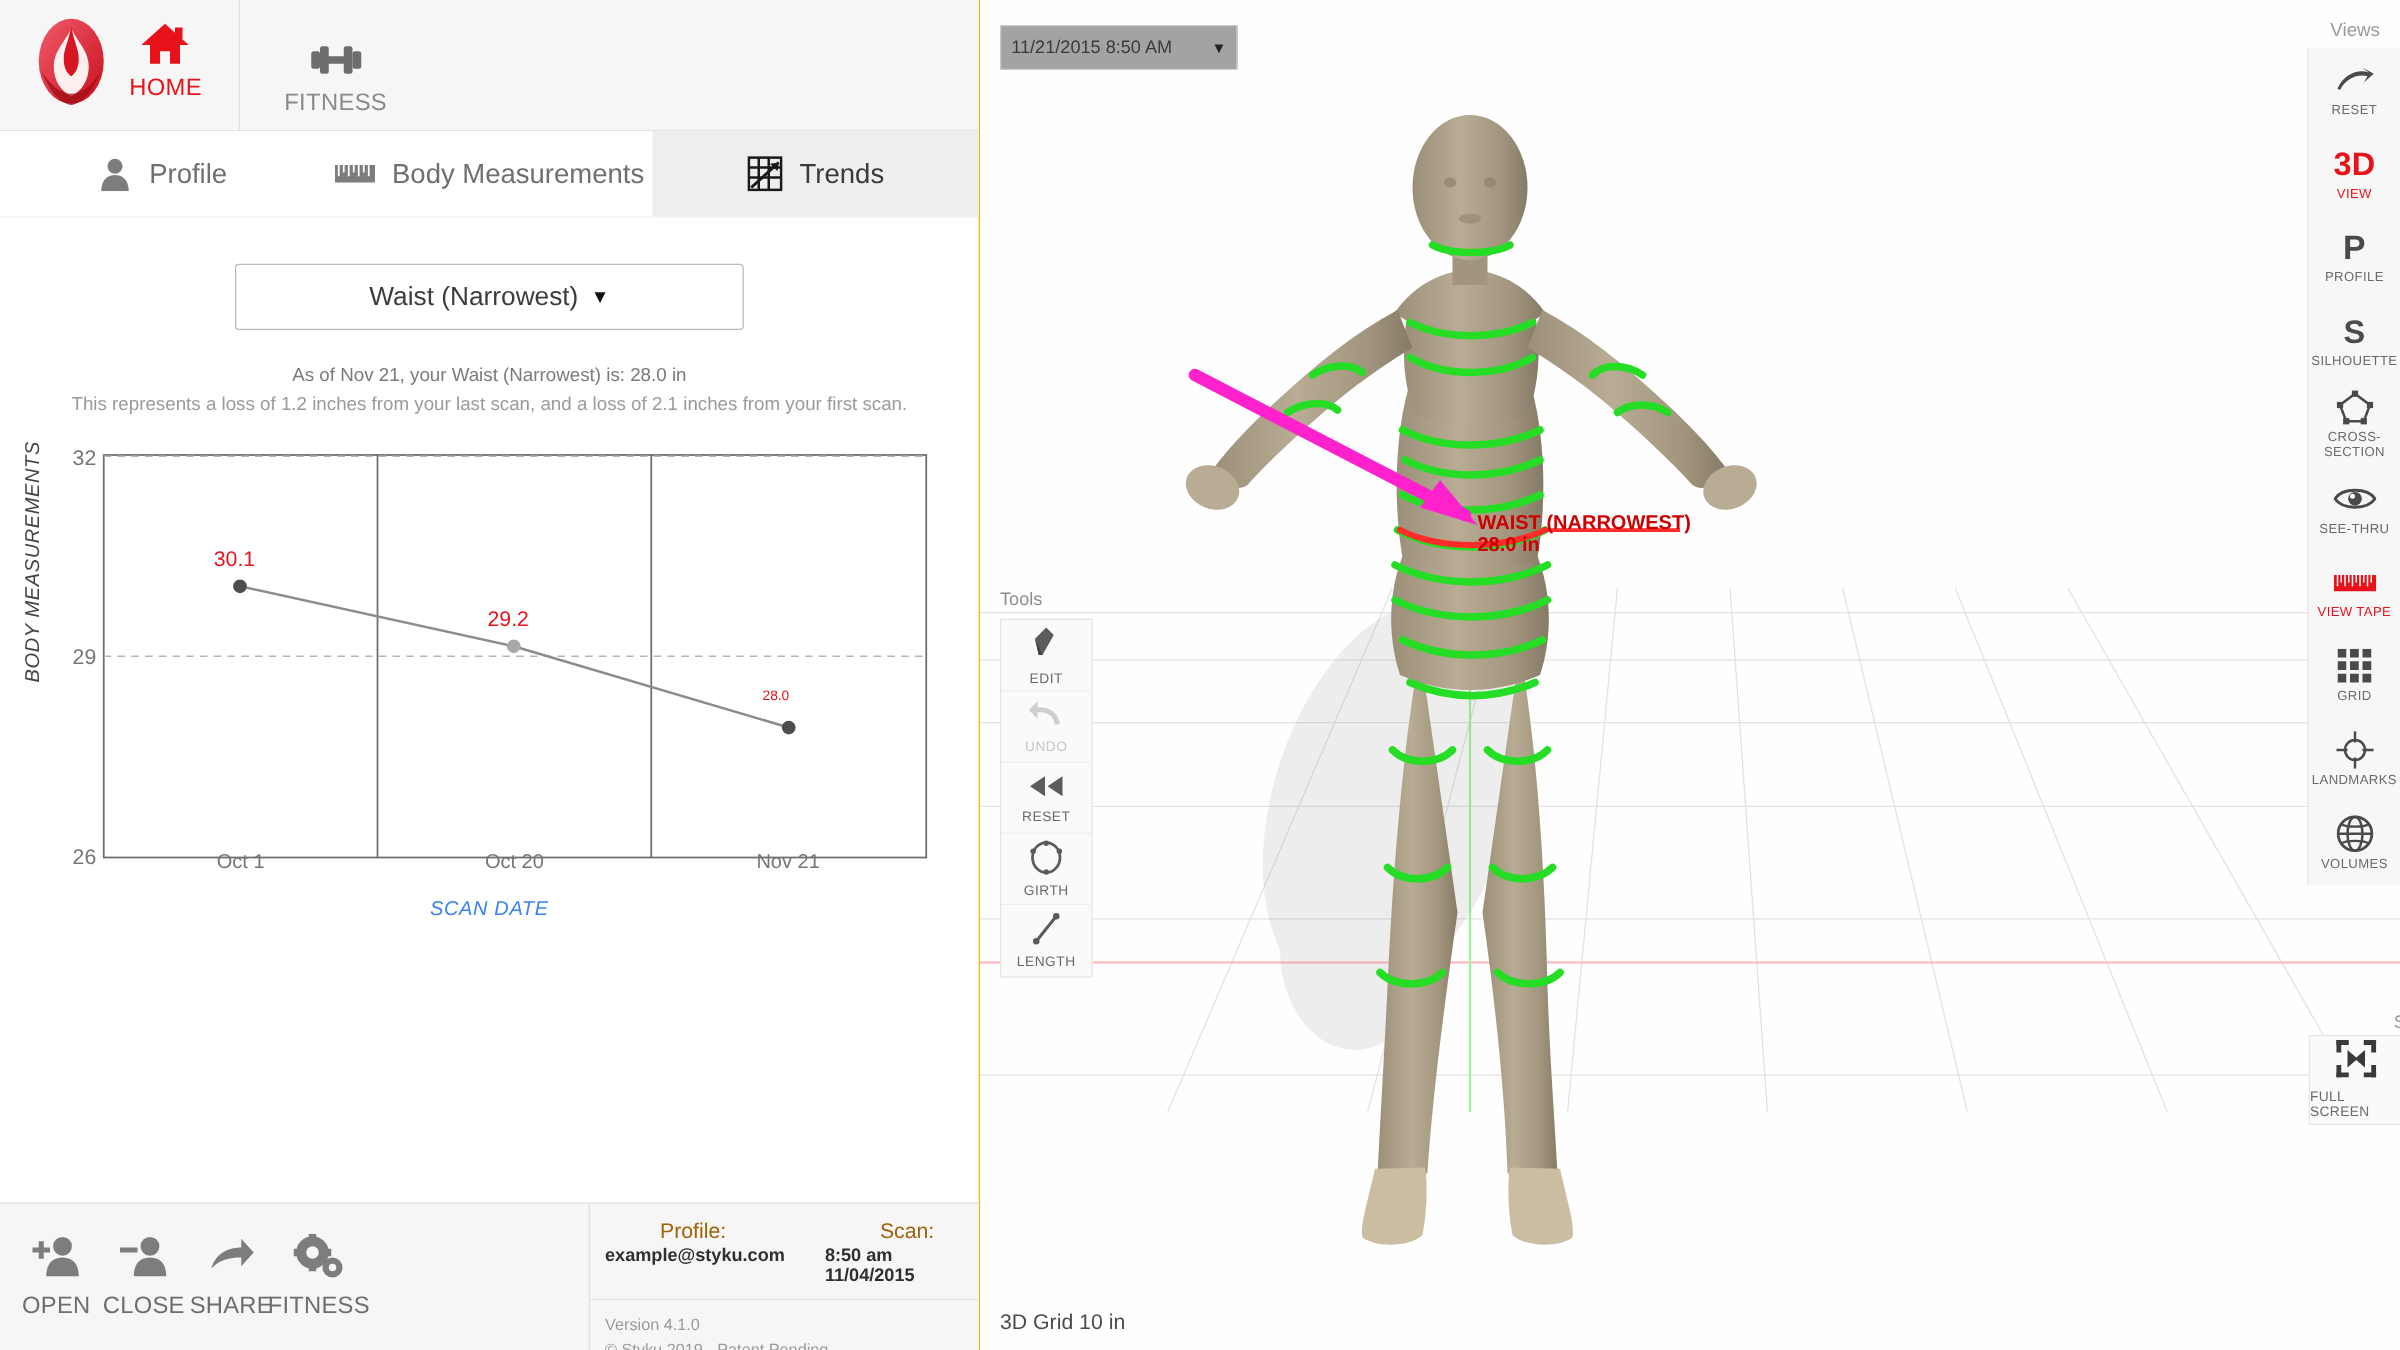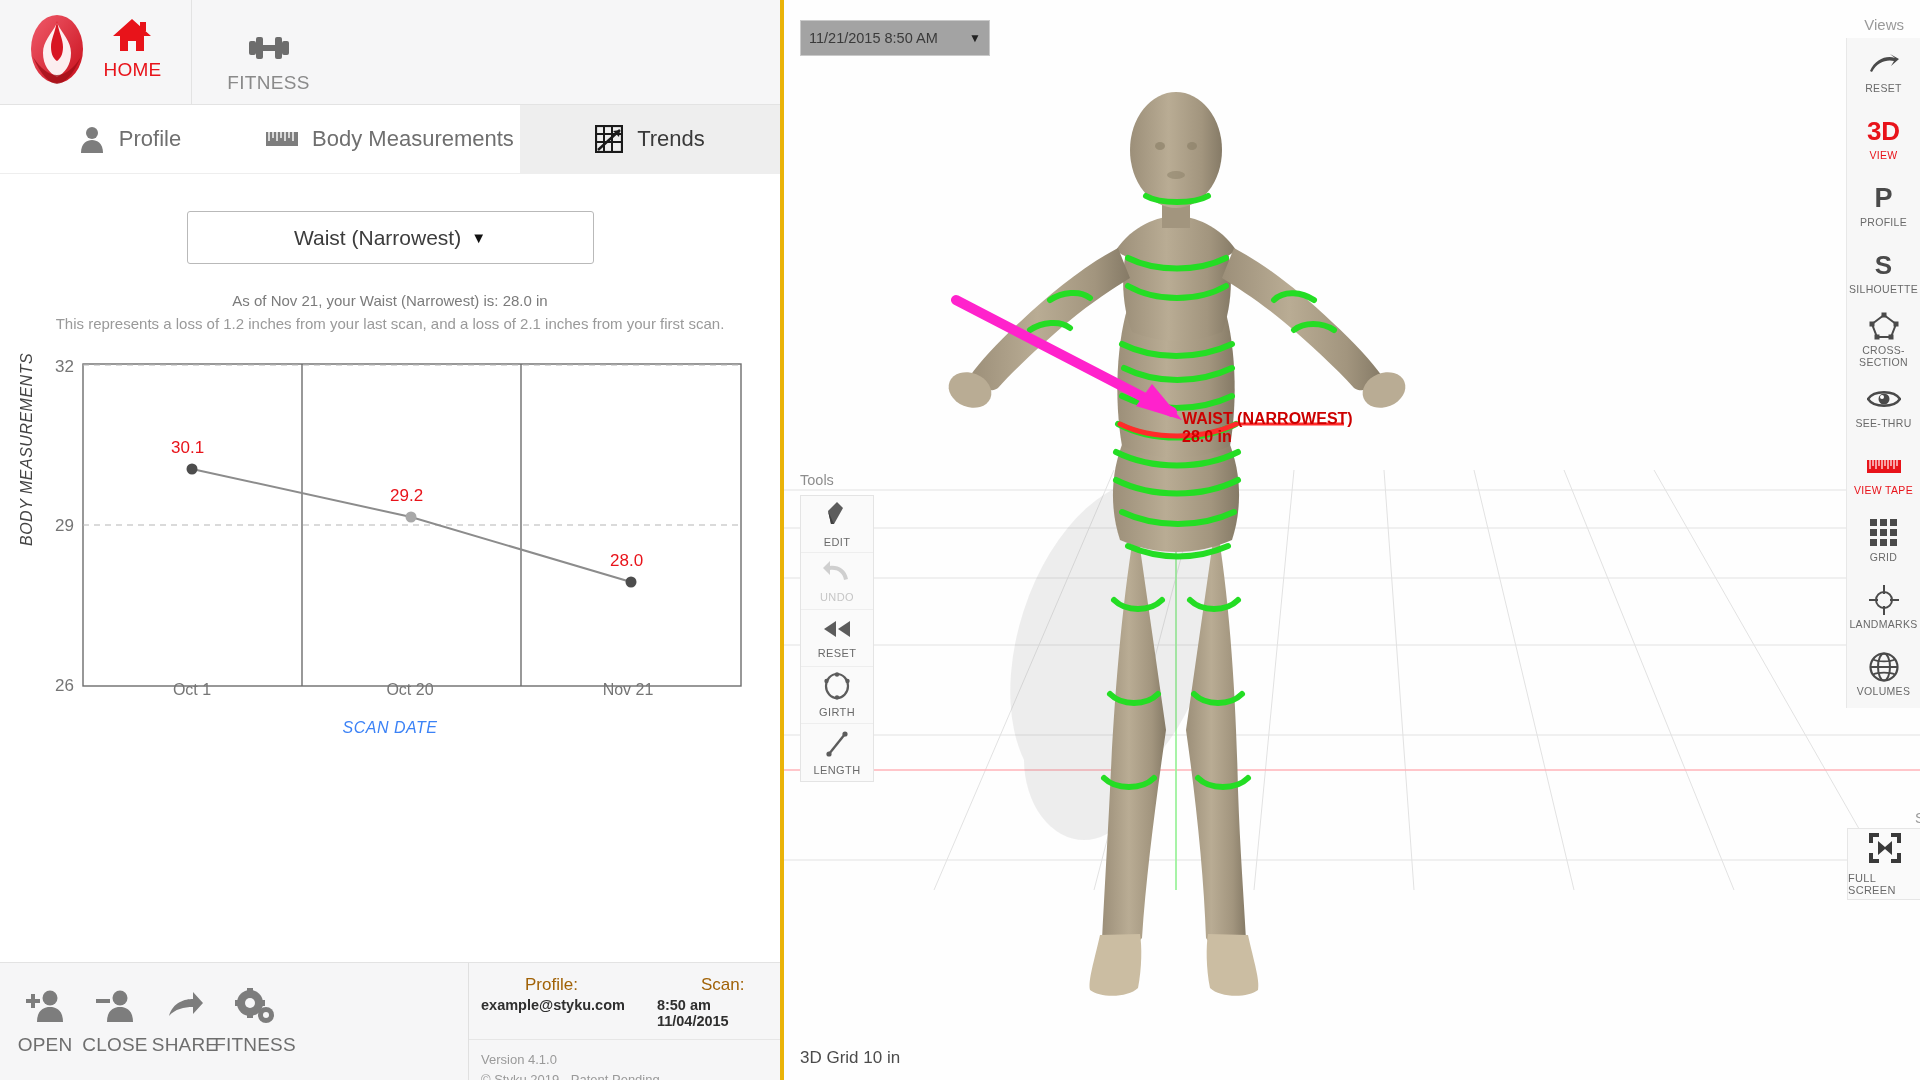--- a/index.html
+++ b/index.html
@@ -9,21 +9,21 @@
     font-family: "Liberation Sans", sans-serif;
     background:#ffffff;
     color:#444;
     -webkit-font-smoothing:antialiased;
   }
   .app { position:relative; width:1920px; height:1080px; display:flex; }
 
   
   .left-panel {
     width:784px; height:1080px; background:#fff;
-    border-right:4px solid #eab308;
+    border-right:1px solid #eab308;
     display:flex; flex-direction:column; position:relative;
   }
 
   
   .topnav { height:105px; background:#f6f6f7; display:flex; align-items:stretch;
             border-bottom:1px solid #e3e3e3; }
   .logo-cell { width:192px; display:flex; align-items:center; justify-content:center;
                gap:18px; border-right:1px solid #e3e3e3; padding-bottom:6px;}
   .logo-mark { width:56px; height:72px; position:relative; }
   .nav-items { display:flex; align-items:center; padding-left:24px;gap:24px; }
@@ -257,21 +257,21 @@
       </svg>
 
       
       <div class="ytick" style="top:1px;  right:706px;">32</div>
       <div class="ytick" style="top:160px;right:706px;">29</div>
       <div class="ytick" style="top:320px;right:706px;">26</div>
 
       
       <div style="position:absolute;left:171px;top:82px;font-size:17px;color:#e8131a;">30.1</div>
       <div style="position:absolute;left:390px;top:130px;font-size:17px;color:#e8131a;">29.2</div>
-      <div style="position:absolute;left:610px;top:195px;font-size:17px;color:#e8131a;">28.0</div>
+      <div style="position:absolute;left:610px;top:195px;font-size:11px;color:#e8131a;">28.0</div>
 
       
       <div class="xticks">
         <div class="xtick">Oct 1</div>
         <div class="xtick">Oct 20</div>
         <div class="xtick">Nov 21</div>
       </div>
       <div class="axis-xlabel" style="position:absolute;left:0;right:0;top:355px;">SCAN DATE</div>
     </div>
 

